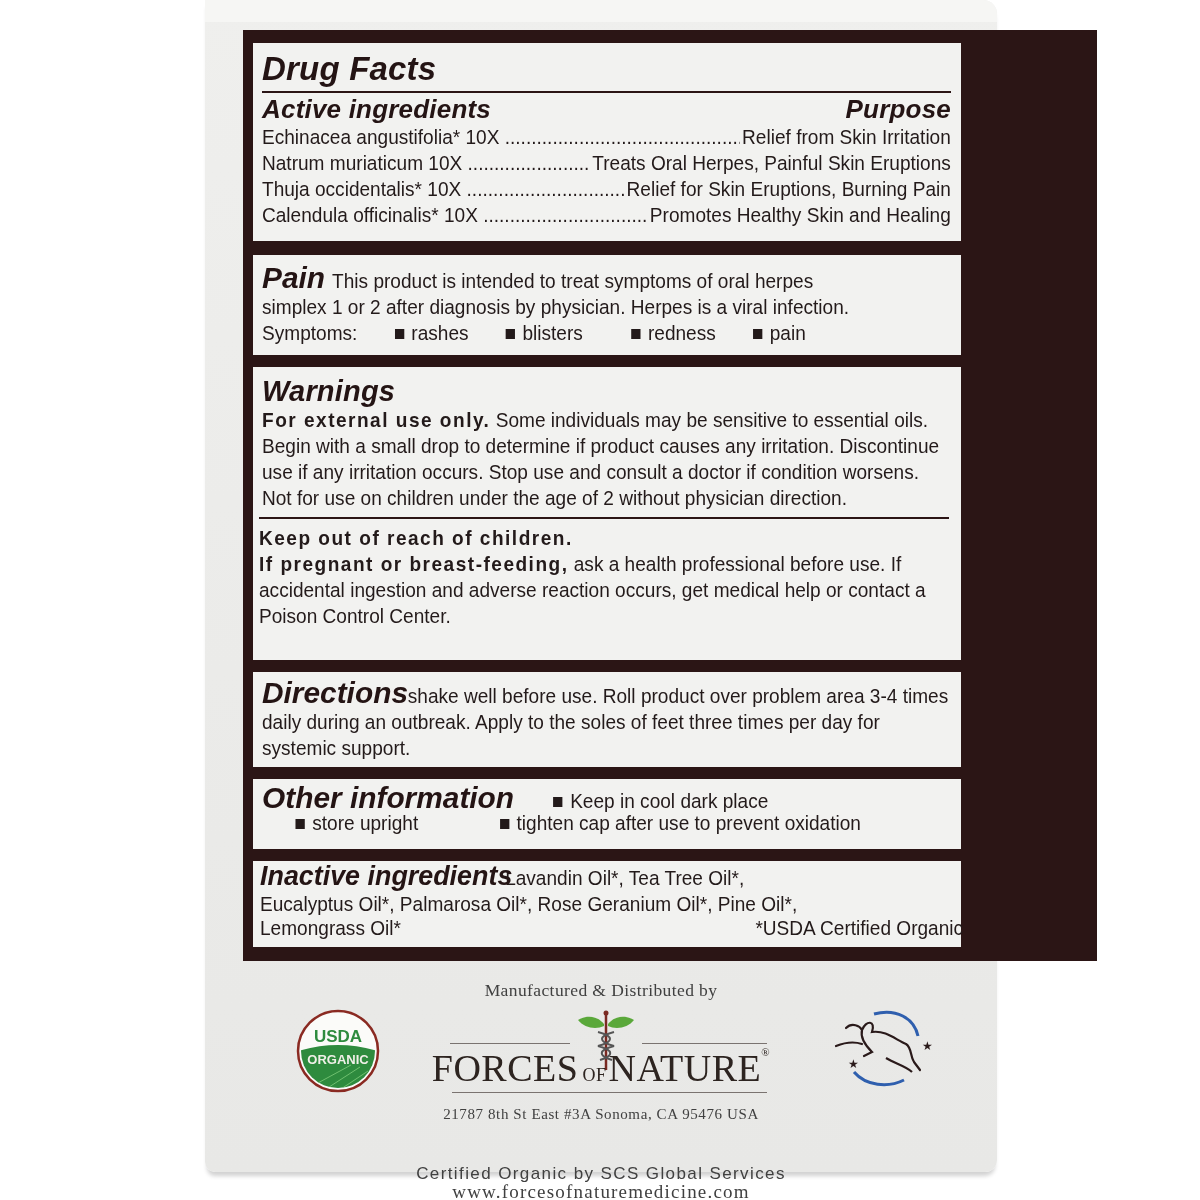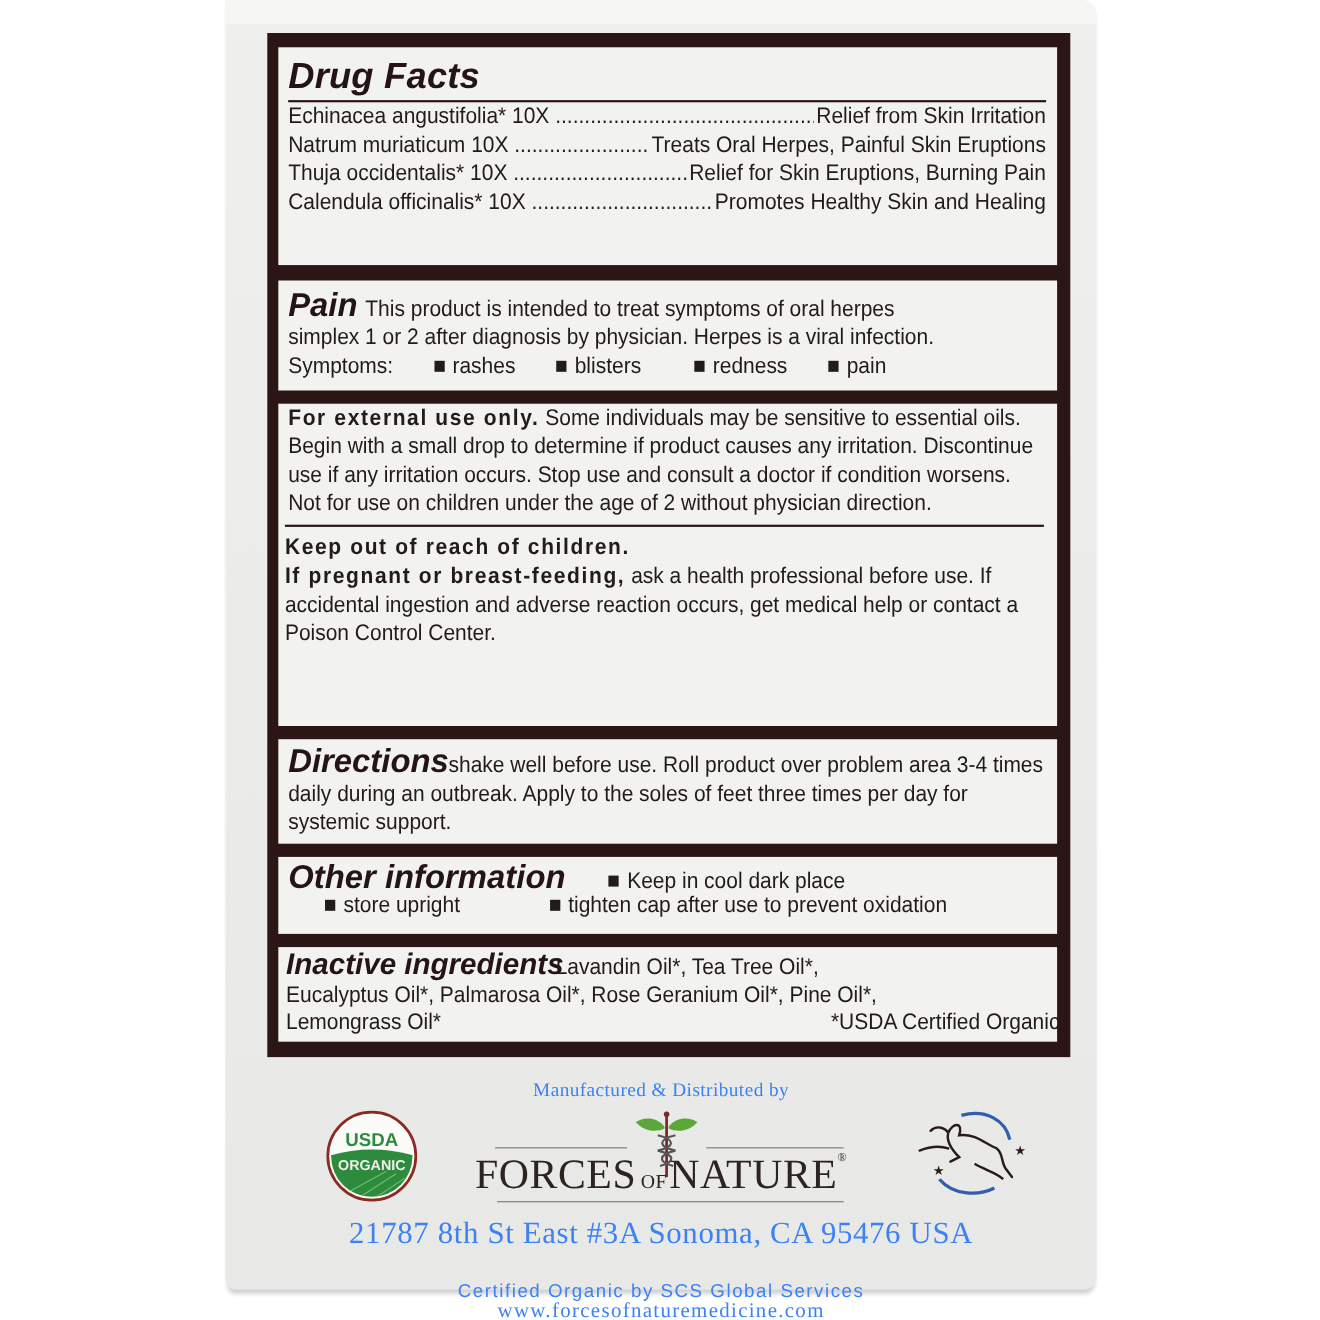--- a/index.html
+++ b/index.html
@@ -11,21 +11,21 @@
     position:absolute; left:205px; top:0; width:792px; height:1172px;
     background:linear-gradient(#efefed, #e8e8e6);
     border-radius:0 14px 12px 10px;
     box-shadow: 0 6px 4px -2px rgba(0,0,0,0.18);
   }
   .package::before {
     content:""; position:absolute; left:0; top:0; width:792px; height:22px;
     background:#f6f6f4; border-radius:0 14px 0 0;
   }
   .frame {
-    position:absolute; left:243px; top:30px; width:730px; height:931px;
+    position:absolute; left:243px; top:30px; width:854px; height:931px;
     background:#2b1515; box-sizing:border-box;
   }
   .panel {
     position:absolute; left:10px; width:708px; background:#f2f2f0;
     box-sizing:border-box; padding:0 10px 0 9px;
   }
   .p-facts { top:13px; height:198px; }
   .p-uses { top:225px; height:100px; }
   .p-warn { top:337px; height:293px; }
   .p-dir { top:642px; height:95px; }
@@ -46,40 +46,44 @@
   .sec-h { font-size:29px; line-height:32px; }
   .txt { font-size:20.5px; line-height:26px; transform:scaleX(0.93); transform-origin:left; width:107.5%; }
   .inline-h { font-size:30px; font-weight:bold; font-style:italic; color:#241414; transform:scaleX(1.07); display:inline-block; transform-origin:left; margin-right:12px; }
   .b { font-weight:bold; letter-spacing:1.6px; }
   .sq { display:inline-block; width:10px; height:10px; background:#231a1a; margin:0 8px 1px 0; vertical-align:middle; }
   .sym { display:flex; font-size:20.5px; line-height:26px; transform:scaleX(0.93); transform-origin:left; width:107.5%; }
   .sym span.i { margin-left:40px; }
   .sym span.i:first-of-type { margin-left:40px; }
   .divider { height:2px; background:#2b1515; margin:6px 0 6px -3px; width:690px; }
 
-  .footer { position:absolute; left:205px; width:792px; text-align:center; font-family:"Liberation Serif", serif; color:#3b82f6; }
+  .footer { position:absolute; left:205px; width:792px; text-align:center; font-family:"Liberation Serif", serif; color:#404040; }
   .mfg { top:980px; font-size:17.5px; letter-spacing:0.4px; }
   .brand { top:1046px; font-size:38px; letter-spacing:0.5px; color:#2d2420; }
   .brand .small { font-size:18px; }
-  .addr { top:1106px; font-size:28px; letter-spacing:0.6px; }
+  .addr { top:1106px; font-size:15px; letter-spacing:0.6px; }
   .web { top:1181px; font-size:19px; letter-spacing:1.2px; }
   .cert { top:1164px; font-family:"Liberation Sans", sans-serif; font-size:17px; letter-spacing:1.4px; }
   .brand-rule { position:absolute; height:1px; background:#7a7370; }
   .icon { position:absolute; }
 </style>
 </head>
 <body>
 
 <div class="package"></div>
 
 <div class="frame">
 
   <div class="panel p-facts">
     <div class="hd title">Drug Facts</div>
     <div class="rule"></div>
+    <div class="hd ai-head">
+      <span>Active ingredients</span>
+      <span>Purpose</span>
+    </div>
     <div class="row">
       <span class="lead">Echinacea angustifolia* 10X</span>
       <span class="purp">Relief from Skin Irritation</span>
     </div>
     <div class="row">
       <span class="lead">Natrum muriaticum 10X</span>
       <span class="purp">Treats Oral Herpes, Painful Skin Eruptions</span>
     </div>
     <div class="row">
       <span class="lead">Thuja occidentalis* 10X</span>
@@ -99,20 +103,21 @@
     <div class="sym">
       <span>Symptoms:</span>
       <span class="i"><span class="sq"></span><span>rashes</span></span>
       <span class="i"><span class="sq"></span><span>blisters</span></span>
       <span class="i" style="margin-left:52px"><span class="sq"></span><span>redness</span></span>
       <span class="i" style="margin-left:40px"><span class="sq"></span><span>pain</span></span>
     </div>
   </div>
 
   <div class="panel p-warn">
+    <div class="hd sec-h" style="margin-top:8px;">Warnings</div>
     <div class="txt" style="width:740px">
       <span class="b">For external use only.</span><span> Some individuals may be sensitive to essential oils. Begin with a small drop to determine if product causes any irritation. Discontinue use if any irritation occurs. Stop use and consult a doctor if condition worsens. Not for use on children under the age of 2 without physician direction.</span>
     </div>
     <div class="divider"></div>
     <div class="txt b" style="margin-left:-3px">Keep out of reach of children.</div>
     <div class="txt" style="width:740px; margin-left:-3px">
       <span class="b">If pregnant or breast-feeding,</span><span> ask a health professional before use. If accidental ingestion and adverse reaction occurs, get medical help or contact a Poison Control Center.</span>
     </div>
   </div>
 

